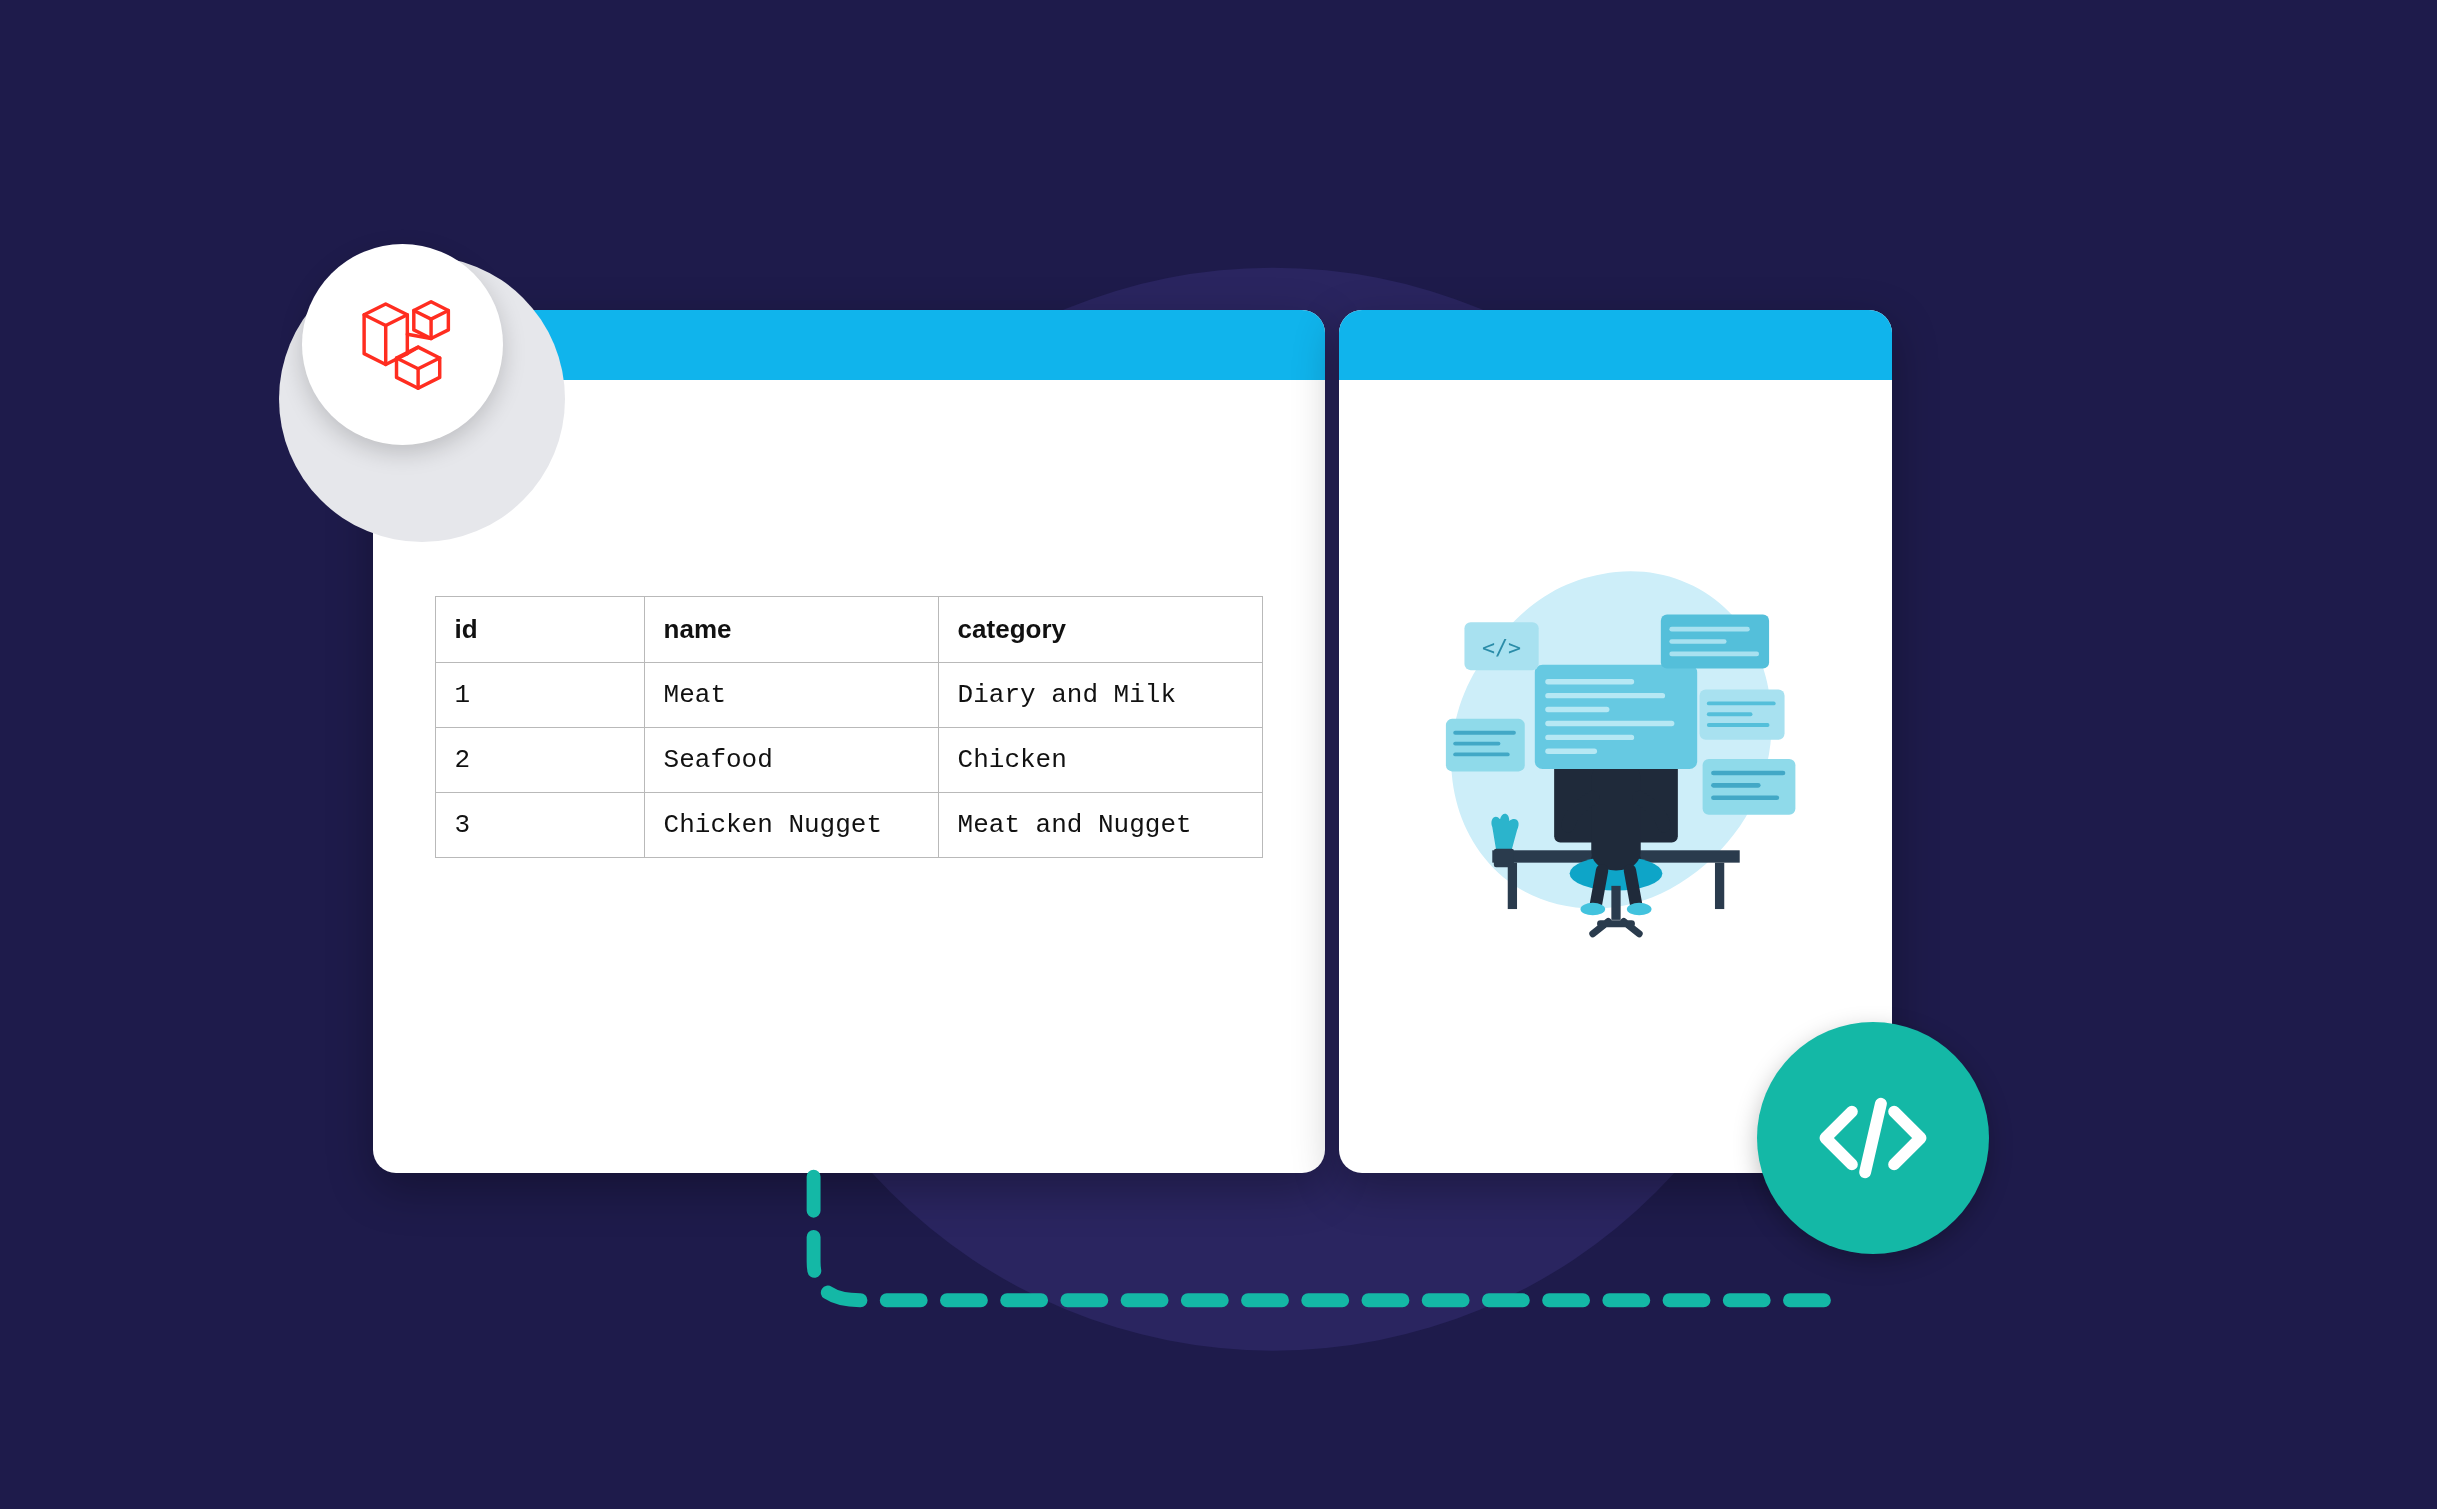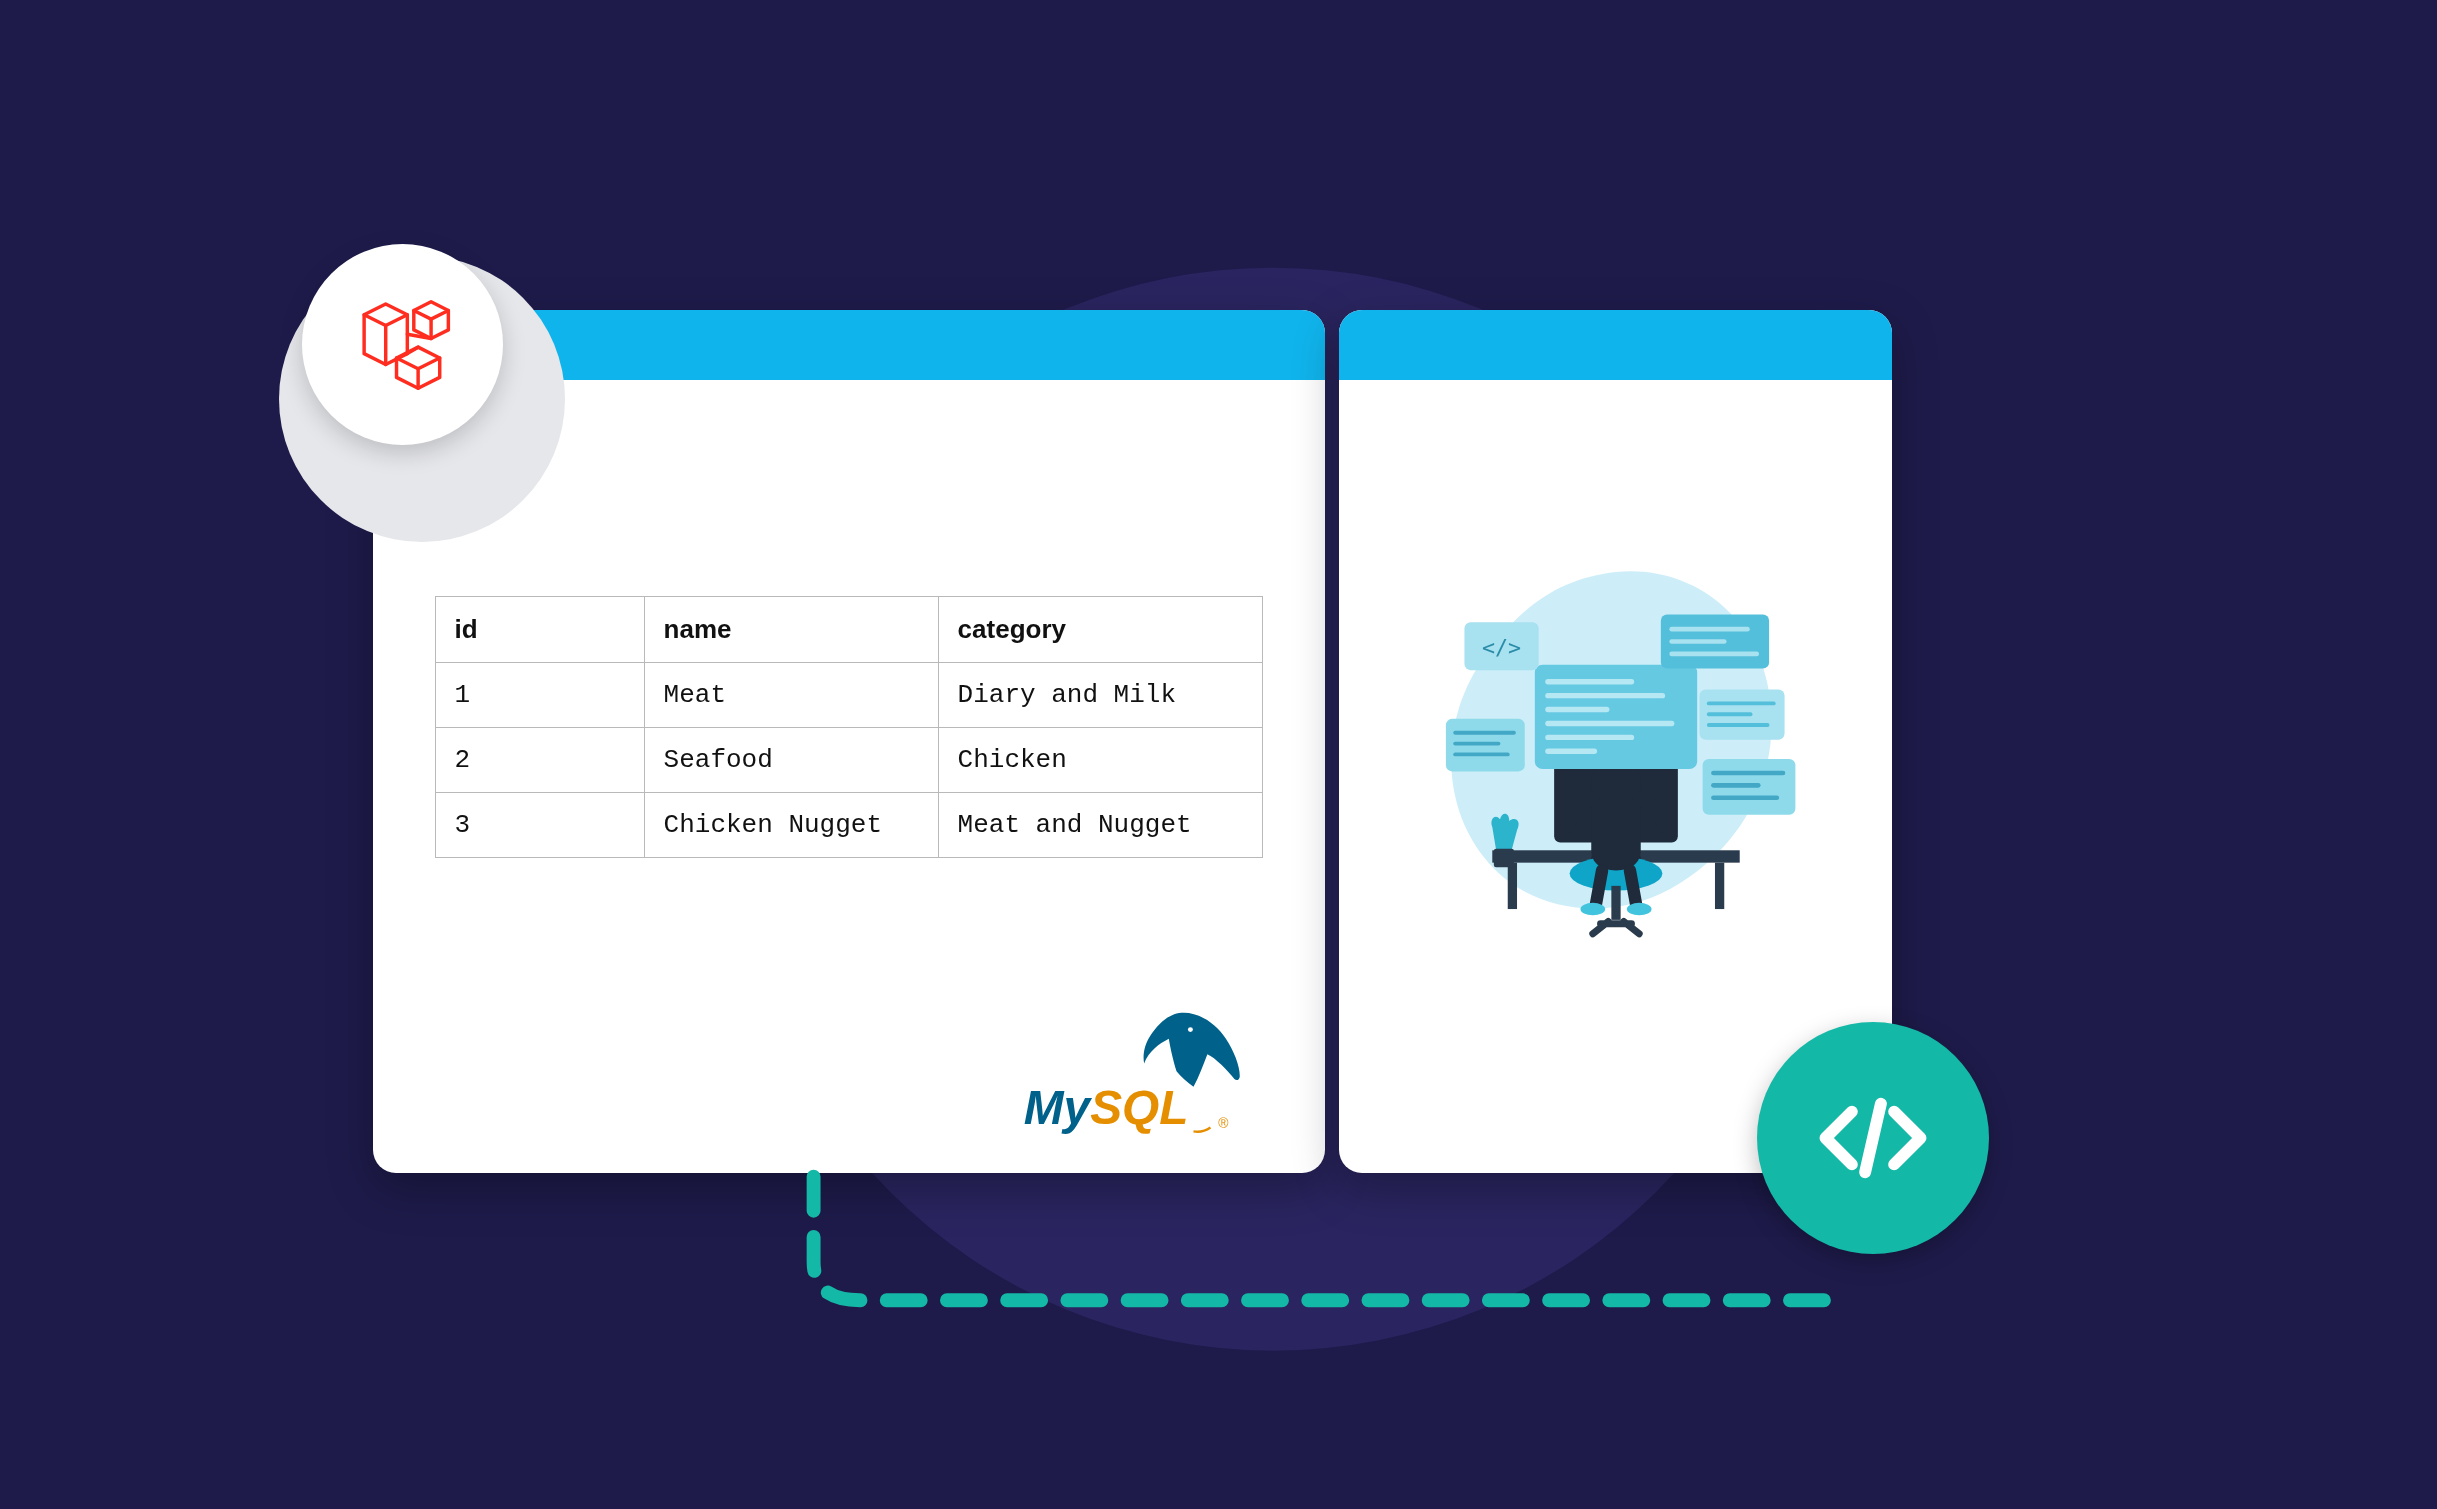--- a/index.html
+++ b/index.html
@@ -193,35 +193,20 @@
           <td>Chicken</td>
         </tr>
         <tr>
           <td>3</td>
           <td>Chicken Nugget</td>
           <td>Meat and Nugget</td>
         </tr>
       </tbody>
     </table>
 
-    <div class="mysql-logo">
-      <svg viewBox="0 0 340 175">
-
-        <path d="M 215 8 C 240 0 268 18 282 40 C 292 55 300 75 300 88 C 300 93 296 95 293 92 C 285 82 268 64 258 60 C 252 75 247 90 240 102 C 232 96 224 90 218 82 C 214 70 210 52 208 40 C 196 46 182 56 176 72 C 174 62 176 48 184 36 C 193 22 204 12 215 8 Z" fill="#00618a"></path>
-        <circle cx="236" cy="28" r="3.2" fill="#ffffff"></circle>
-
-        <text x="20" y="150" font-family="Arial, sans-serif" font-size="62" font-weight="600" font-style="italic">
-          <tspan fill="#00618a">My</tspan><tspan fill="#e48e00">SQL</tspan>
-        </text>
-
-        <text x="272" y="155" font-family="Arial" font-size="18" fill="#e48e00">®</text>
-
-        <path d="M 262 155 Q 252 162 240 160" stroke="#e48e00" stroke-width="3" fill="none"></path>
-      </svg>
-    </div>
   </div>
 
   <div class="laravel-badge">
     <svg viewBox="0 0 100 100">
       <g stroke="#ff2d20" stroke-width="3.2" fill="none" stroke-linejoin="round" stroke-linecap="round">
 
         <path d="M 14 22 L 34 12 L 54 22 L 54 58 L 34 68 L 14 58 Z"></path>
         <path d="M 14 22 L 34 32 L 54 22"></path>
         <path d="M 34 32 L 34 68"></path>
 

